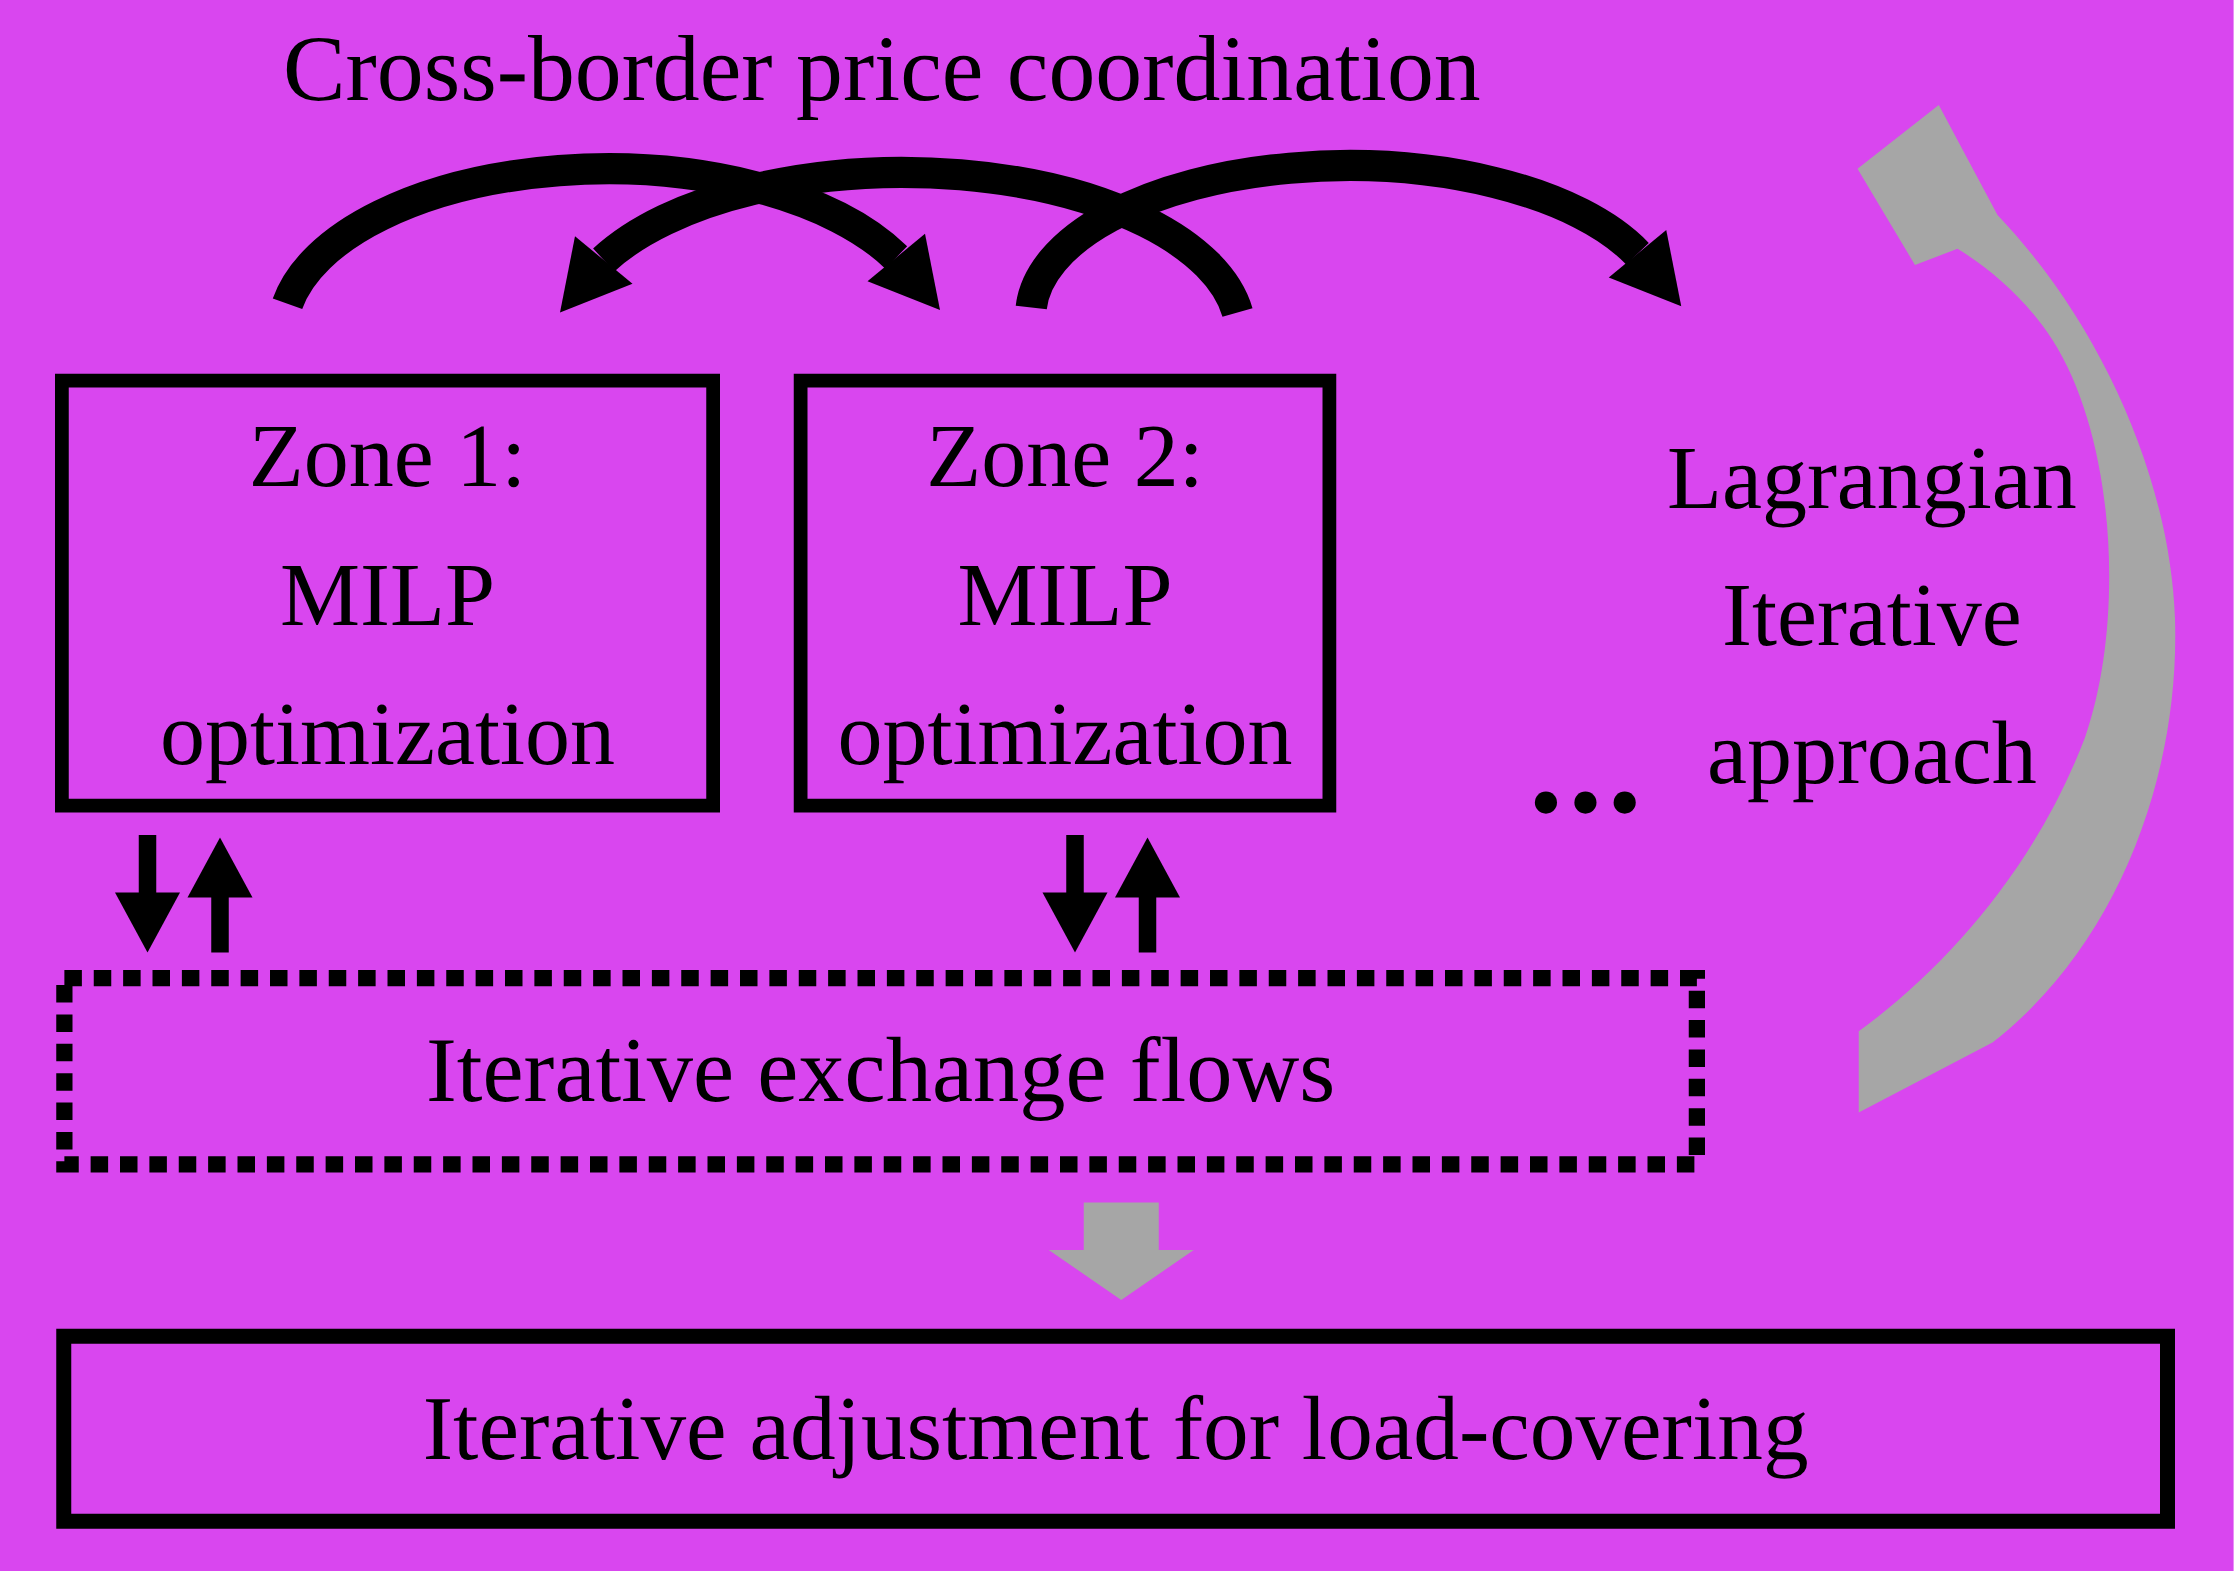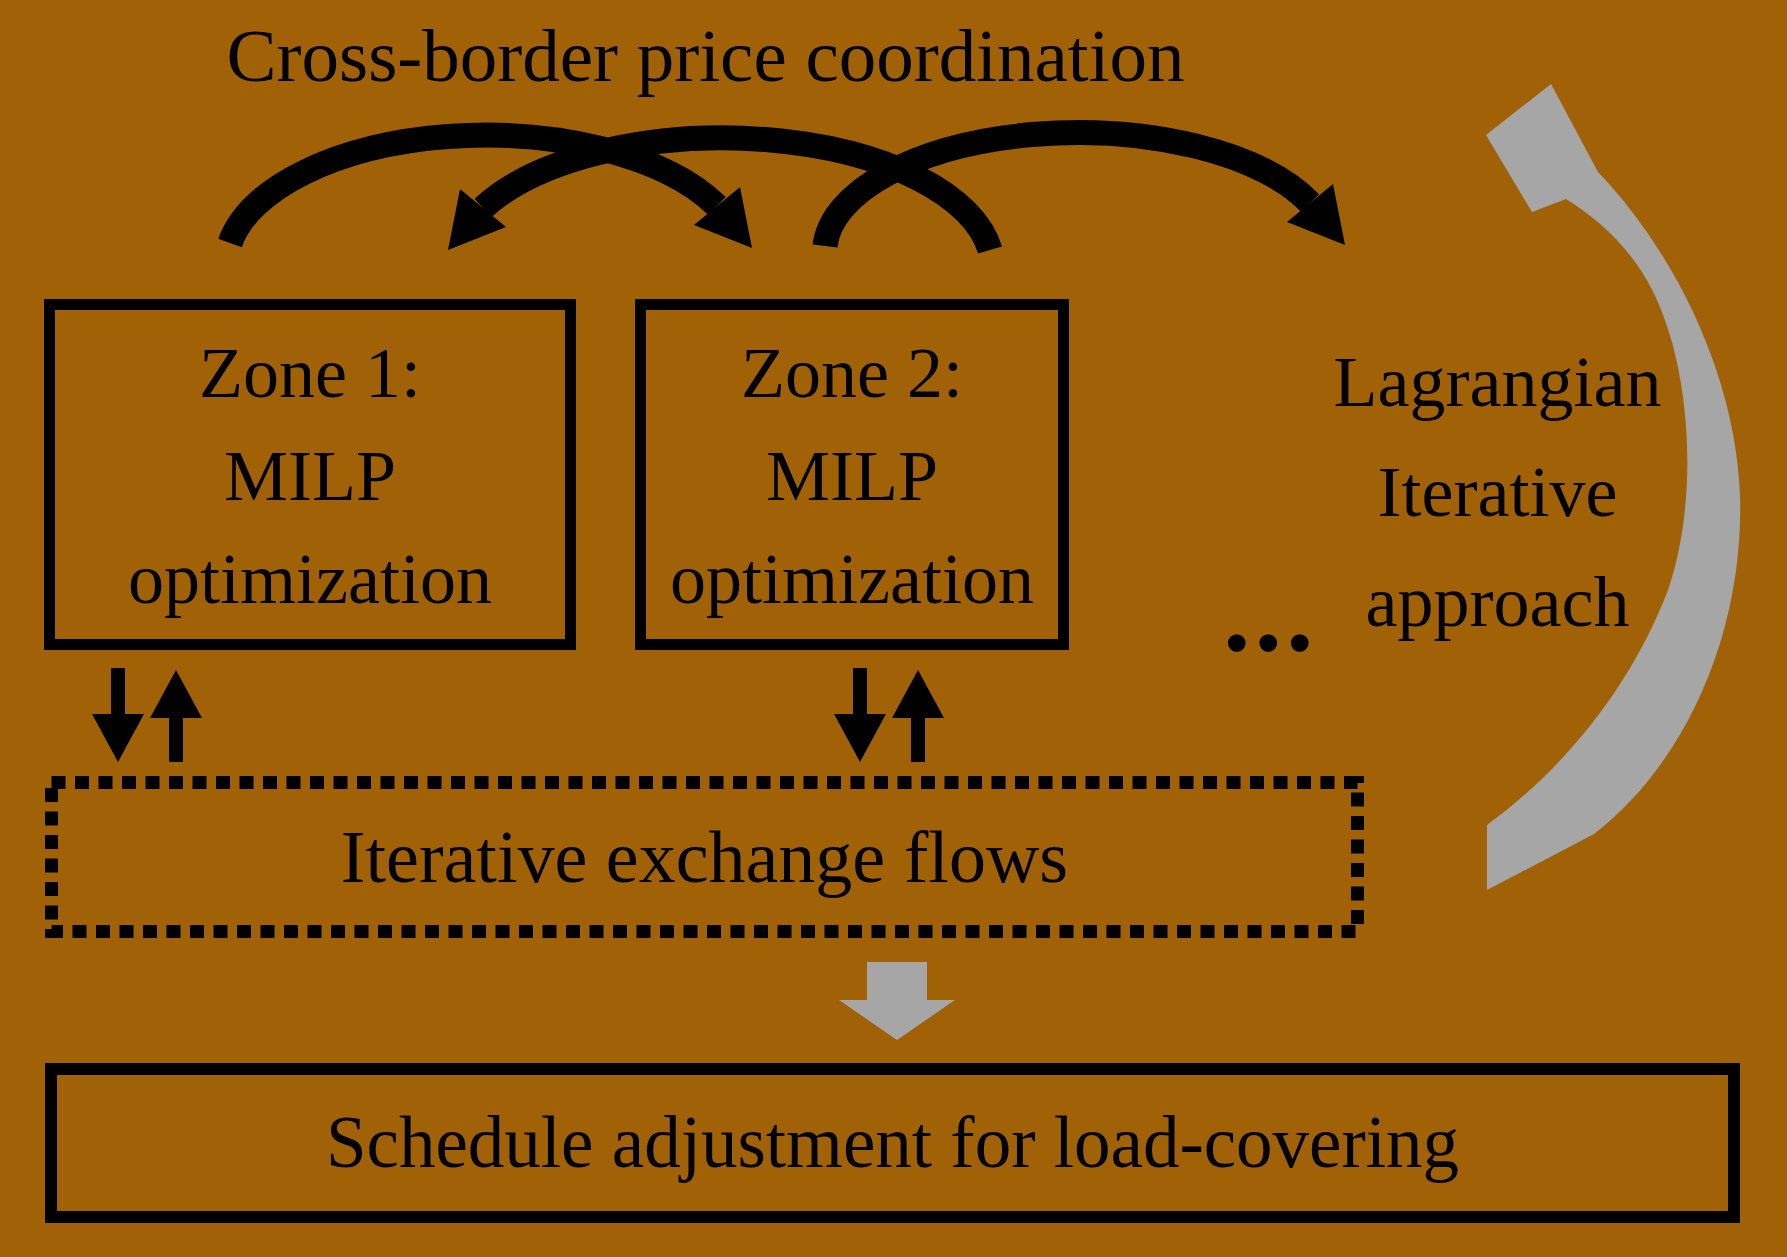--- a/index.html
+++ b/index.html
@@ -1,37 +1,37 @@
 <!DOCTYPE html>
 <html><head>
 <meta charset="utf-8">
 <style>
   html,body{margin:0;padding:0;background:#fff;}
   #canvas{
     position:relative;
     width:1787px;height:1257px;
-    background:#a16207;
+    background:#d946ef;
     font-family:"Liberation Serif","DejaVu Serif",serif;
     color:#000;
     overflow:hidden;
   }
   #gfx{position:absolute;left:0;top:0;}
   .abs{position:absolute;}
   #title{
     left:0;top:10px;width:1411px;
     text-align:center;
     font-size:75px;line-height:92px;
     white-space:nowrap;
   }
   .zone-box{
     top:299px;height:351px;
     border:11px solid #000;
     box-sizing:border-box;
     display:flex;flex-direction:column;
-    justify-content:center;align-items:center;
+    justify-content:space-between;align-items:center;
     text-align:center;
     font-size:72px;line-height:103px;
     padding-top:4px;
   }
   #zone1-box{left:44px;width:532px;}
   #zone2-box{left:635px;width:434px;}
   #more-zones{
     left:1218px;top:524px;
     font-size:150px;line-height:150px;
     letter-spacing:-6px;
@@ -121,16 +121,16 @@
 
   <div id="loop-label" class="abs">
     <div>Lagrangian</div>
     <div>Iterative</div>
     <div>approach</div>
   </div>
 
   <div id="exchange-label" class="abs">Iterative exchange flows</div>
 
   <div id="schedule-box" class="abs">
-    <span>Schedule adjustment for load-covering</span>
+    <span>Iterative adjustment for load-covering</span>
   </div>
 
 </div>
 
 </body></html>

